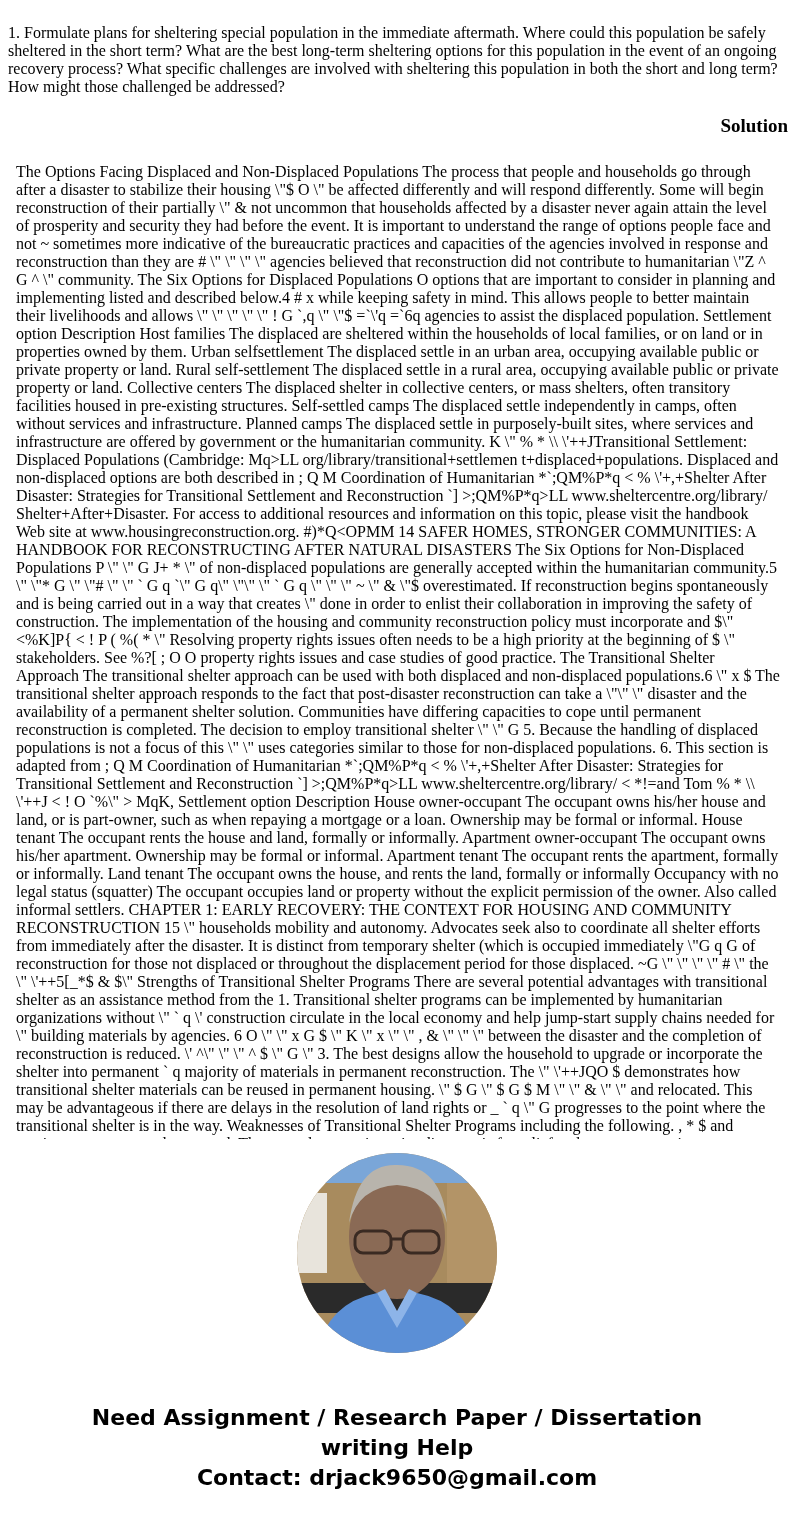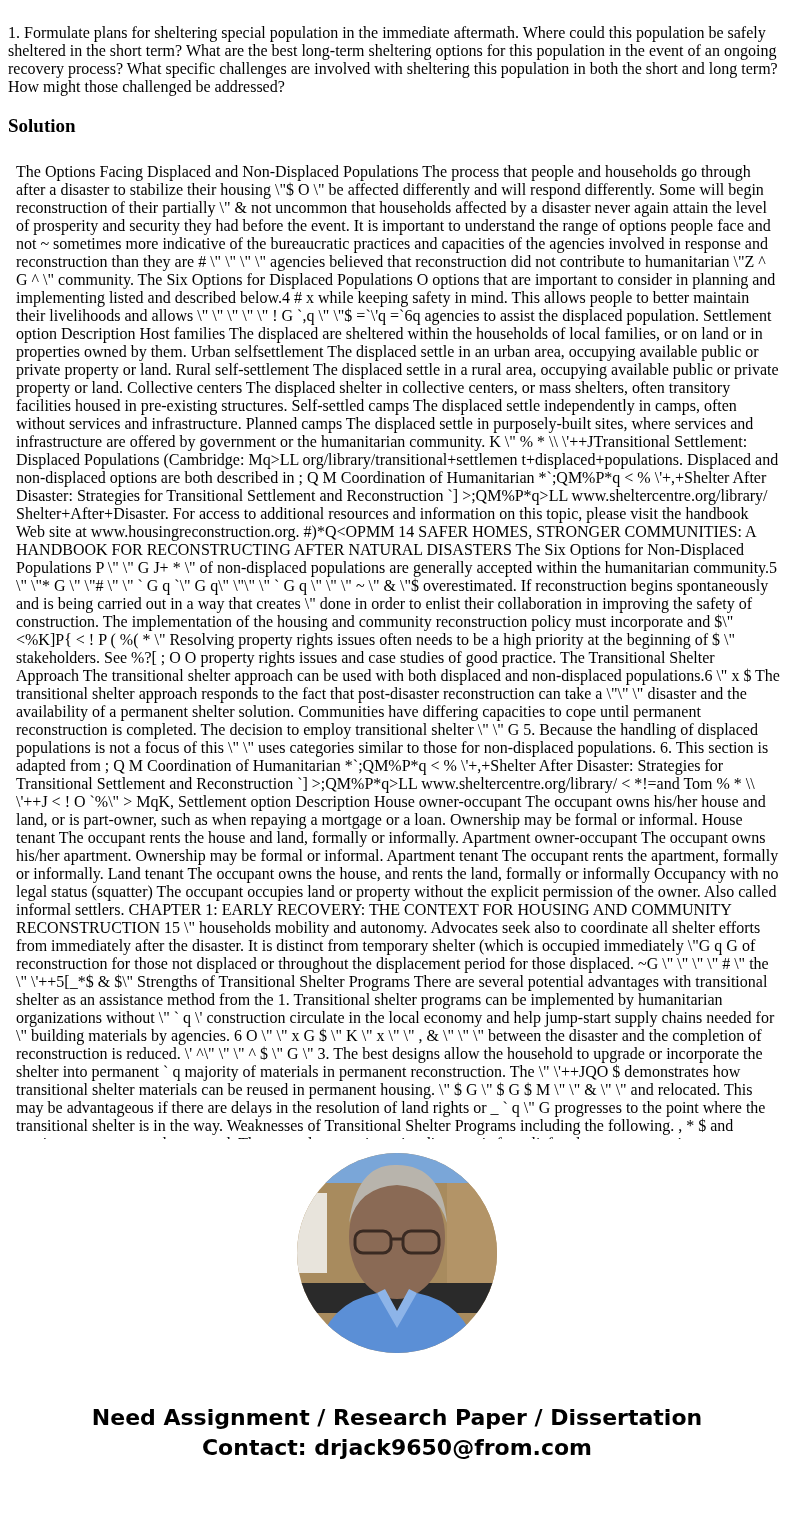--- a/index.html
+++ b/index.html
@@ -7,20 +7,21 @@
     .content {
       position: absolute; left: 8px; top: 24px; width: 780px;
       font-family: "Liberation Serif", "DejaVu Serif", serif;
       font-size: 16px; line-height: 18px;
     }
     .question { margin: 0; }
     .solution-heading {
       font-family: "Liberation Serif", "DejaVu Serif", serif;
       font-size: 19px; font-weight: bold; line-height: 22px;
       margin: 19px 0 18px 0;
+      text-align: right;
     }
     .answer-box {
       height: 984px; overflow: hidden; margin: 0;
     }
     .answer-box p { margin: 8px; }
     .avatar-wrap {
       position: absolute; left: 297px; top: 1153px; width: 200px; height: 200px;
       border-radius: 50%; overflow: hidden;
     }
     .avatar-wrap svg { display: block; }
@@ -54,14 +55,15 @@
     <rect x="58" y="78" width="36" height="22" rx="8" fill="none" stroke="#3a2a22" stroke-width="3"></rect>
     <rect x="106" y="78" width="36" height="22" rx="8" fill="none" stroke="#3a2a22" stroke-width="3"></rect>
     <line x1="94" y1="86" x2="106" y2="86" stroke="#3a2a22" stroke-width="3"></line>
     <path d="M20 200 Q30 150 80 140 L100 165 L120 140 Q170 150 180 200Z" fill="#5b8fd6"></path>
     <path d="M80 140 L100 175 L120 140 L112 136 L100 158 L88 136Z" fill="#8db4e8"></path>
   </svg>
 </div>
 
 <div class="promo">
   <div>Need Assignment / Research Paper / Dissertation</div>
-  <div>Contact: drjack9650@from.com</div>
+  <div>writing Help</div>
+  <div>Contact: drjack9650@gmail.com</div>
 </div>
 
 </body></html>

